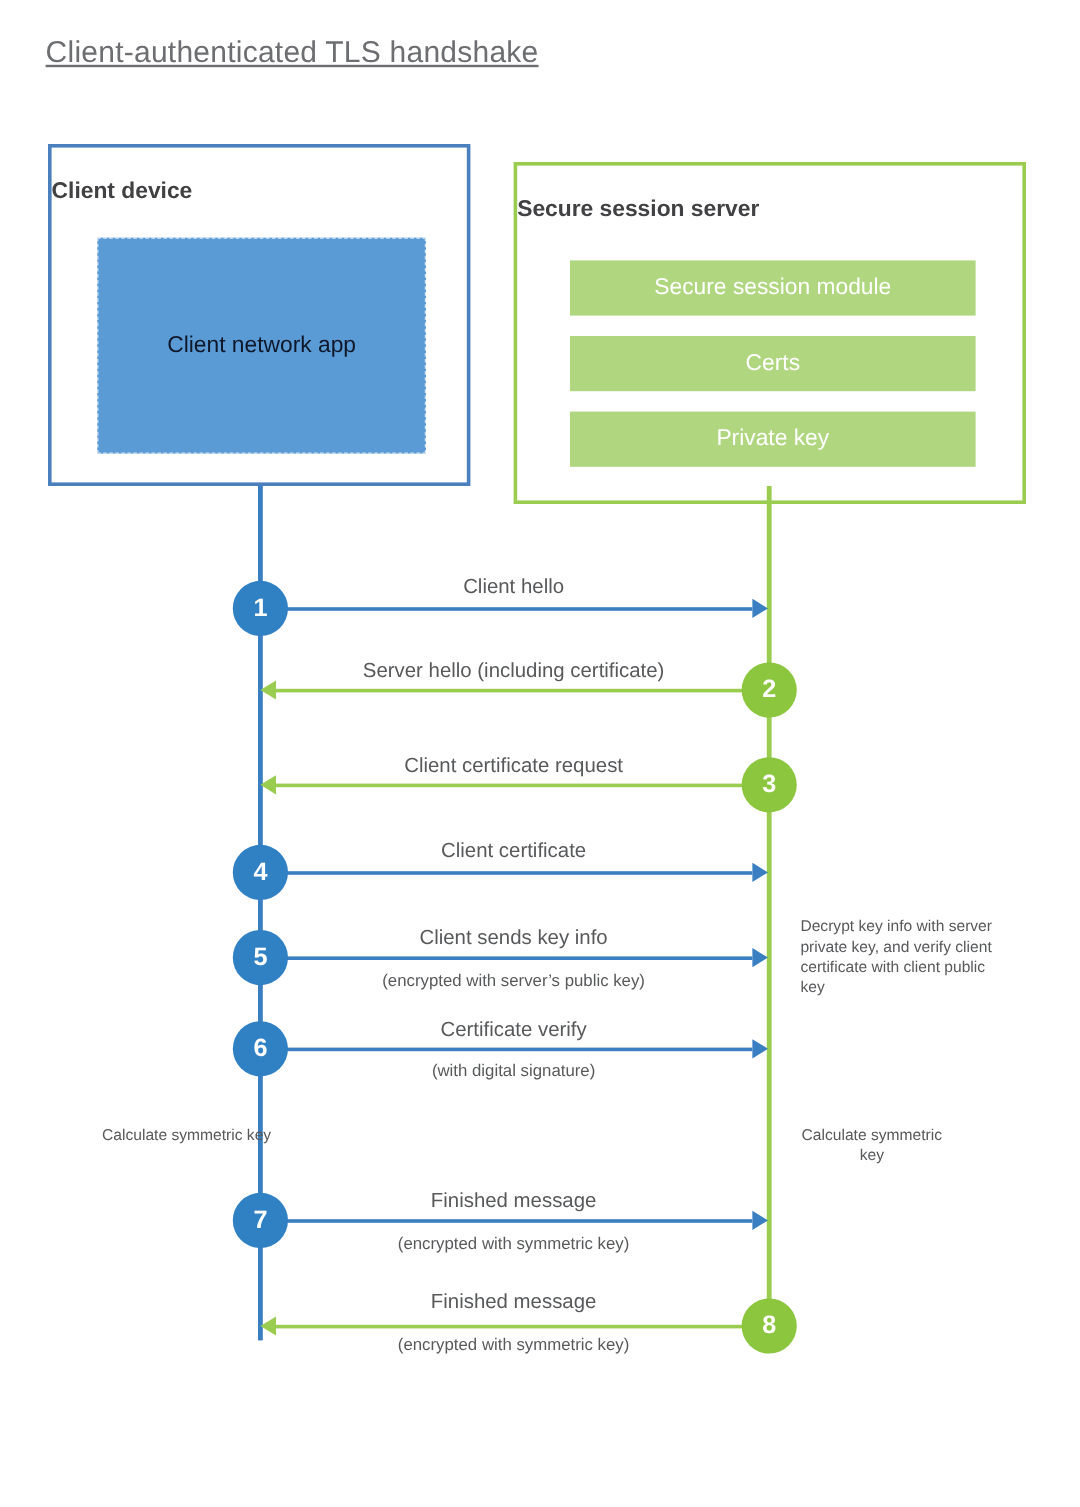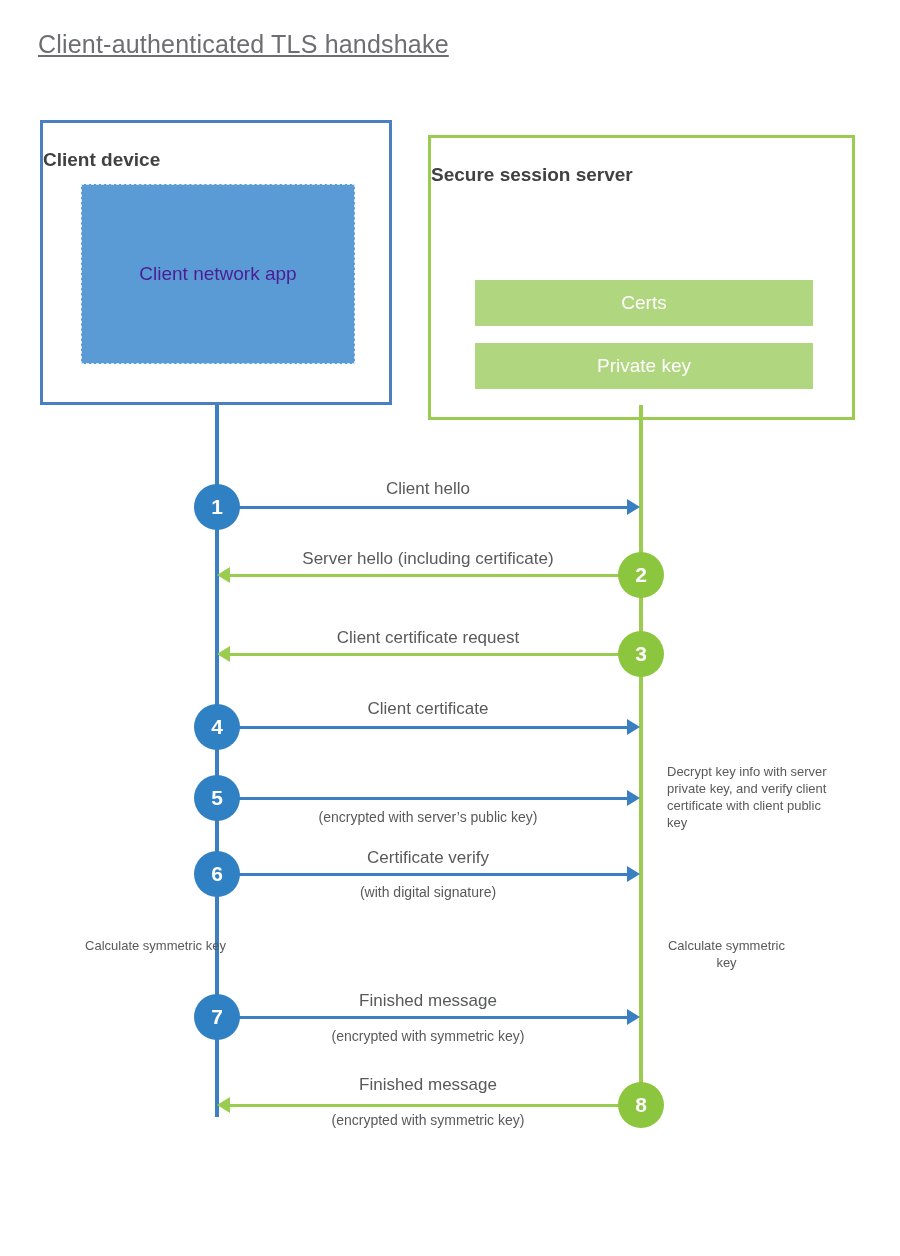--- a/index.html
+++ b/index.html
@@ -65,25 +65,25 @@
     text-align: left;
     font-size: 19px;
     font-weight: bold;
     color: #414042;
   }
 
   
   .client-app {
     position: absolute;
     left: 38px;
-    top: 61px;
+    top: 75px;
     width: 274px;
     height: 180px;
     background: #5b9bd5;
-    color: #4c1d95;
+    color: #0f172a;
     font-size: 19px;
     line-height: 26px;
     display: flex;
     align-items: center;
     justify-content: center;
     text-align: center;
     outline: 1px dashed rgba(255,255,255,0.75);
     outline-offset: -1px;
   }
 
@@ -188,20 +188,21 @@
 
   <div class="page-title">Client-authenticated TLS handshake</div>
 
   <div class="actor-box client">
     <div class="actor-title">Client device</div>
     <div class="client-app">Client network app</div>
   </div>
 
   <div class="actor-box server">
     <div class="actor-title">Secure session server</div>
+    <div class="server-block b0">Secure session module</div>
     <div class="server-block b1">Certs</div>
     <div class="server-block b2">Private key</div>
   </div>
 
   <div class="lifeline client-line"></div>
   <div class="lifeline server-line"></div>
 
   <div class="msg-label" style="left:217px; top:479px; width:422px;">Client hello</div>
   <div class="msg-line blue" style="left:217px; top:506px; width:410px;"></div>
   <div class="arrow-head right blue" style="left:627px; top:499px;"></div>
@@ -215,20 +216,21 @@
   <div class="msg-label" style="left:217px; top:628px; width:422px;">Client certificate request</div>
   <div class="msg-line green" style="left:230px; top:653px; width:411px;"></div>
   <div class="arrow-head left green" style="left:217px; top:646px;"></div>
   <div class="step-badge green" style="left:618px; top:631px;">3</div>
 
   <div class="msg-label" style="left:217px; top:699px; width:422px;">Client certificate</div>
   <div class="msg-line blue" style="left:217px; top:726px; width:410px;"></div>
   <div class="arrow-head right blue" style="left:627px; top:719px;"></div>
   <div class="step-badge blue" style="left:194px; top:704px;">4</div>
 
+  <div class="msg-label" style="left:217px; top:772px; width:422px;">Client sends key info</div>
   <div class="msg-line blue" style="left:217px; top:797px; width:410px;"></div>
   <div class="arrow-head right blue" style="left:627px; top:790px;"></div>
   <div class="step-badge blue" style="left:194px; top:775px;">5</div>
   <div class="msg-sublabel" style="left:217px; top:809px; width:422px;">(encrypted with server’s public key)</div>
 
   <div class="msg-label" style="left:217px; top:848px; width:422px;">Certificate verify</div>
   <div class="msg-line blue" style="left:217px; top:873px; width:410px;"></div>
   <div class="arrow-head right blue" style="left:627px; top:866px;"></div>
   <div class="step-badge blue" style="left:194px; top:851px;">6</div>
   <div class="msg-sublabel" style="left:217px; top:884px; width:422px;">(with digital signature)</div>

